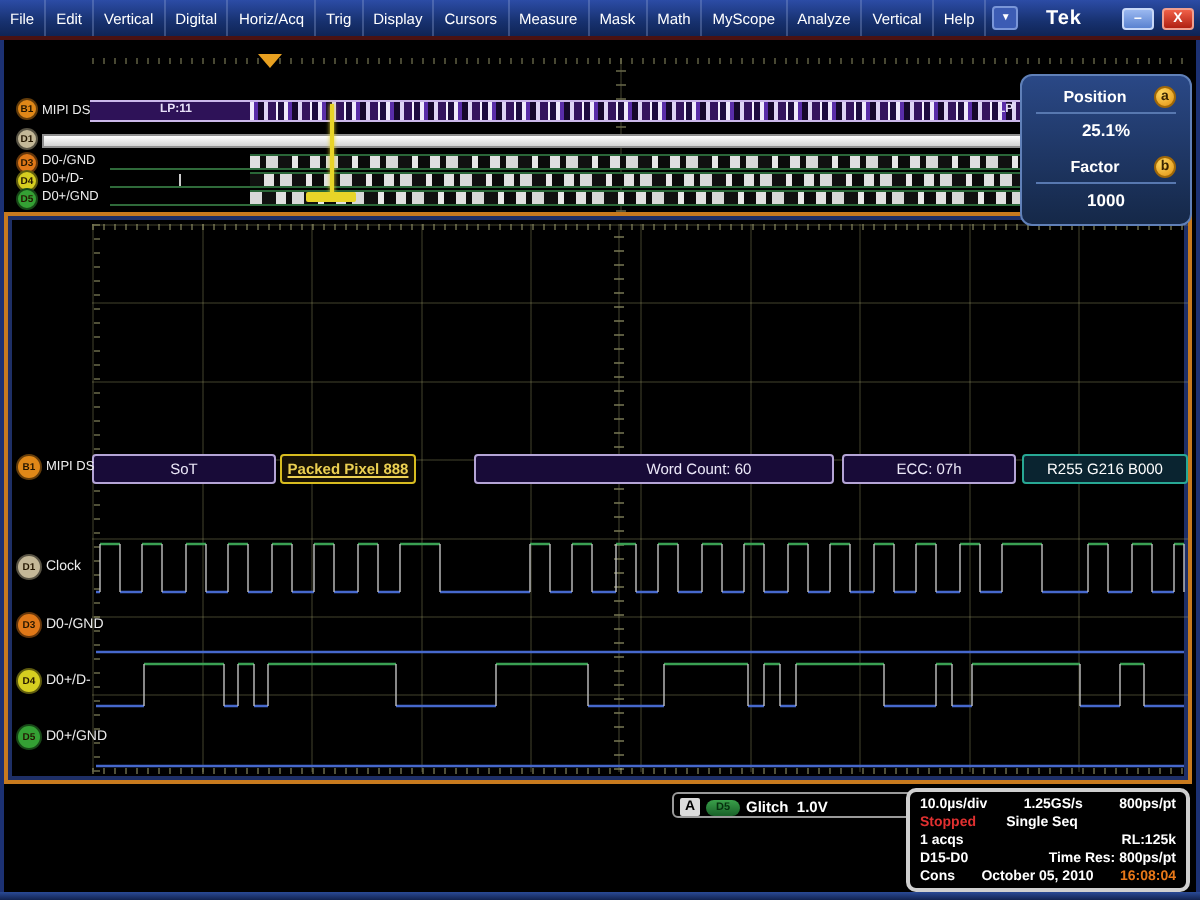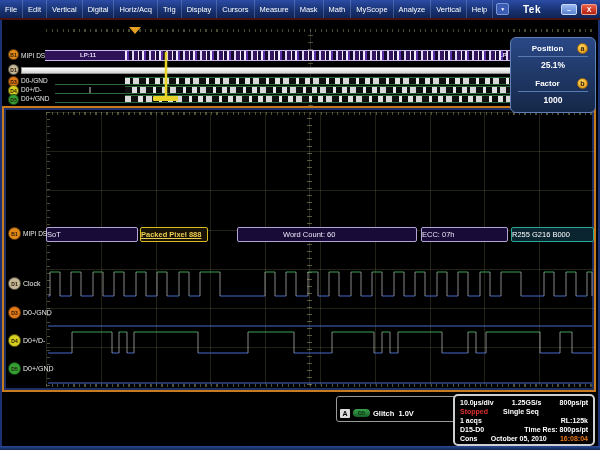--- a/index.html
+++ b/index.html
@@ -71,21 +71,21 @@
   .grat-ticks-bottom{position:absolute;left:46px;top:384px;width:548px;height:3px;opacity:.5;
     background:repeating-linear-gradient(to right,rgba(200,200,140,.8) 0 1px,transparent 1px 5.5px)}
   .grat-ticks-left{position:absolute;left:47px;top:112px;width:3px;height:274px;opacity:.5;
     background:repeating-linear-gradient(to bottom,rgba(200,200,140,.8) 0 1px,transparent 1px 7px)}
   .grat-center{position:absolute;left:307px;top:112px;width:5px;height:274px;opacity:.6;z-index:2;
     background:repeating-linear-gradient(to bottom,transparent 0 6px,rgba(200,200,140,.75) 6px 7px),
                linear-gradient(to right,transparent 2px,rgba(200,200,140,.3) 2px 3px,transparent 3px)}
 
   
   .packet{position:absolute;top:227px;height:15px;background:#180b38;border-radius:2px;
-    font-size:7.5px;line-height:13px;text-align:left;z-index:8;overflow:hidden;white-space:nowrap}
+    font-size:7.5px;line-height:13px;text-align:center;z-index:8;overflow:hidden;white-space:nowrap}
   .pk-normal{border:1px solid #b4a4d6;color:#ece8f8}
   .pk-highlight{border:1px solid #d8bc20;color:#ecd052;background:#181204;font-weight:bold}
   .pk-result{border:1px solid #28a894;color:#ffffff;background:#0a2430}
 
   
   #wave-svg{position:absolute;left:0;top:0;z-index:5;pointer-events:none}
 
   
   .zoom-panel{position:absolute;left:510px;top:37px;width:86px;height:76px;z-index:45;
     background:linear-gradient(#2a4886,#152848);border:1px solid #6080b8;border-radius:6px;
@@ -95,21 +95,21 @@
   .knob{width:11px;height:11px;border-radius:50%;flex:0 0 11px;
     background:radial-gradient(circle at 35% 30%,#ffd860,#e09010);color:#3a2400;
     font-size:7px;font-weight:bold;display:flex;align-items:center;justify-content:center;
     border:1px solid #a06808}
   .panel-div{height:1px;background:#5878b0;margin:2px 0}
   .panel-val{text-align:center;font-size:8.5px;font-weight:bold;color:#fff;height:12px;line-height:12px}
   .panel-gap{height:6px}
 
   
   .trig-bar{position:absolute;left:336px;top:396px;width:121px;height:13px;z-index:10;
-    border:1px solid #9a9a9a;border-radius:3px;display:flex;align-items:flex-start;gap:3px;padding:12px 3px}
+    border:1px solid #9a9a9a;border-radius:3px;display:flex;align-items:flex-end;gap:3px;padding:0 3px}
   .trig-a{width:10px;height:9px;background:#dcdcdc;color:#000;font-size:7px;font-weight:bold;
     display:flex;align-items:center;justify-content:center;border-radius:1px}
   .trig-src{width:17px;height:8px;border-radius:4px;background:linear-gradient(#3aa04a,#186028);
     color:#06300e;font-size:5.5px;font-weight:bold;display:flex;align-items:center;justify-content:center}
   .trig-label{font-size:7.5px;font-weight:bold;color:#fff;white-space:pre}
 
   .acq-box{position:absolute;left:453px;top:394px;width:142px;height:52px;z-index:10;
     background:#000;border:2px solid #cfcfcf;border-radius:5px;padding:2px 5px;
     display:flex;flex-direction:column;justify-content:space-between;
     font-size:7px;font-weight:bold;color:#fff}

